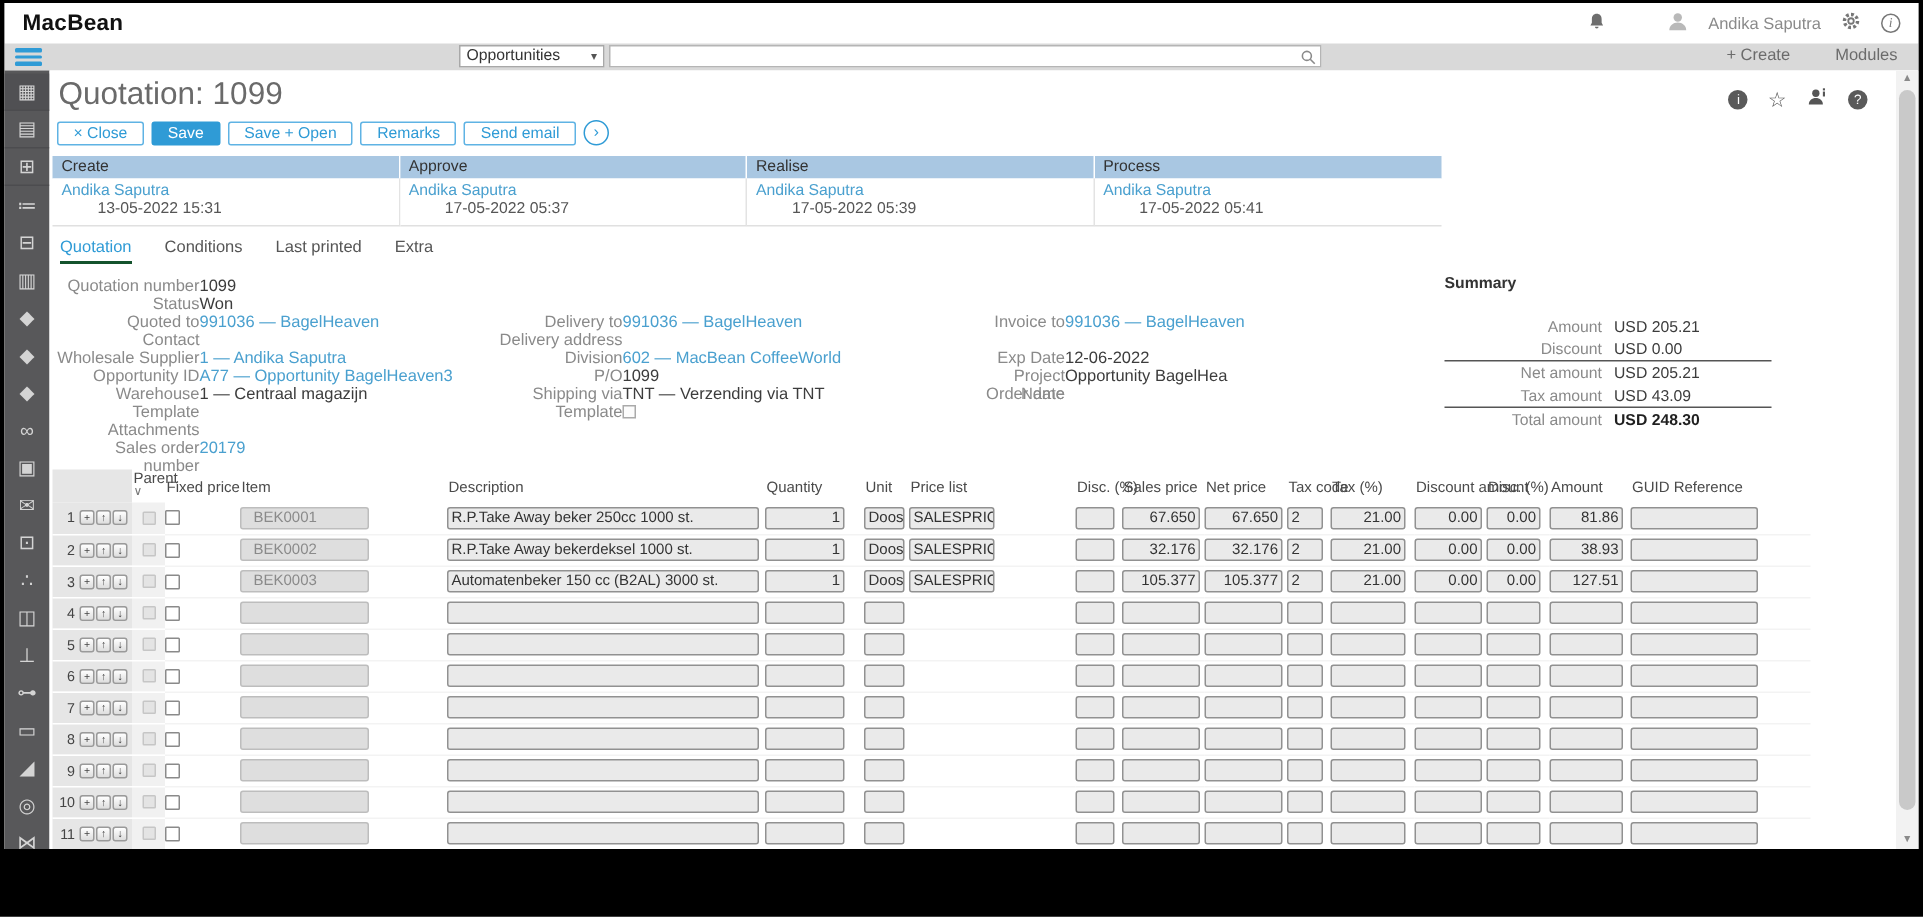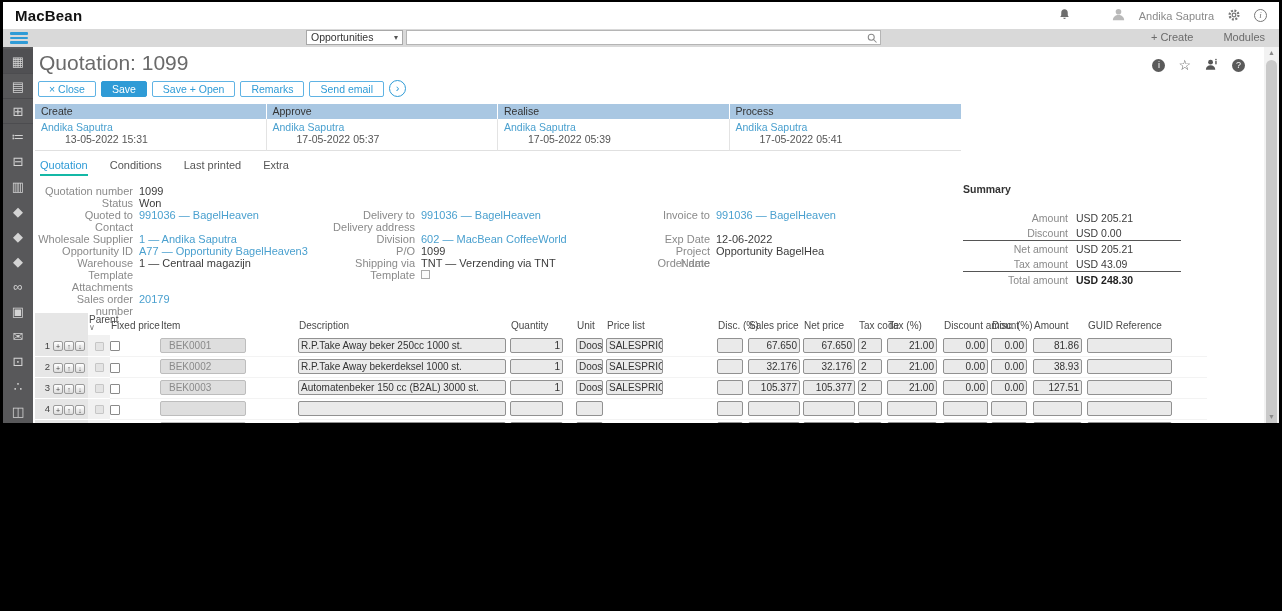--- a/index.html
+++ b/index.html
@@ -1,18 +1,18 @@
 <!DOCTYPE html>
 <html><head>
 <meta charset="utf-8">
 <style>
   * { margin:0; padding:0; box-sizing:border-box; }
   html,body { width:1282px; height:611px; background:#000; overflow:hidden;
               font-family:"Liberation Sans","DejaVu Sans",sans-serif; }
-  .screen { position:absolute; top:2px; left:3px; width:1276px; height:421px;
+  .screen { position:absolute; top:2px; left:3px; width:1276px; height:564px;
             background:#fff; overflow:hidden; font-size:11px; color:#444; }
 
   
   .topbar { height:27px; background:#fff; display:flex; align-items:center; position:relative; }
   .logo { font-size:15px; font-weight:bold; color:#111; margin-left:12px; letter-spacing:0.2px; }
   .top-right { position:absolute; right:12px; top:0; height:27px; display:flex; align-items:center; gap:13px; }
   .top-user { color:#8a8a8a; font-size:11px; }
   .ring { display:inline-block; width:13px; height:13px; border:1.3px solid #777; border-radius:50%;
           color:#777; font-size:9px; line-height:11px; text-align:center; font-style:italic; font-family:"Liberation Serif",serif; }
   .bell-gap { width:14px; }
@@ -63,33 +63,33 @@
   .wf-col:last-child .wf-h { border-right:none; }
   .wf-b { background:#fff; border-right:1px solid #e3e3e3; border-bottom:1px solid #e0e0e0;
           padding:2px 6px; height:32px; font-size:10.5px; }
   .wf-col:last-child .wf-b { border-right:none; }
   .wf-user { color:#4aa0cf; cursor:pointer; }
   .wf-date { color:#555;margin-left:24px; }
 
   
   .tabs { position:absolute; left:7px; top:112px; display:flex; gap:22px; font-size:11px; }
   .tab { color:#555; cursor:pointer; padding-bottom:3px; }
-  .tab[data-state="active"] { color:#2f9bd6; border-bottom:2px solid #14b8a6; }
+  .tab[data-state="active"] { color:#2f9bd6; border-bottom:2px solid #14532d; }
 
   
   .fcol { position:absolute; font-size:11px; }
   .fcol1 { left:5px;  top:138px; width:300px; }
   .fcol2 { left:272px; top:162px; width:330px; }
   .fcol3 { left:612px; top:162px; width:300px; }
   .frow { display:flex; height:12px; line-height:12px; align-items:flex-start; }
   .flabel { color:#8a8a8a; text-align:right; flex:none; }
   .fcol1 .flabel { width:95px; }
   .fcol2 .flabel { width:110px; }
   .fcol3 .flabel { width:65px; }
-  .fvalue { margin-left:6px; color:#3c3c3c; white-space:nowrap; }
+  .fvalue { margin-left:0; color:#3c3c3c; white-space:nowrap; }
   .frow[data-kind="link"] .fvalue { color:#4aa0cf; cursor:pointer; }
   .frow[data-kind="checkbox"] .fvalue { width:9px; height:9px; border:1px solid #aaa; background:#fcfcfc;
       display:inline-block; color:transparent; overflow:hidden; margin-top:1px; }
   .frow[data-kind="gap"] { visibility:hidden; }
 
   
   .summary { position:absolute; left:930px; top:136px; width:218px; font-size:10.5px; }
   .sum-title { font-weight:bold; color:#333; font-size:10.5px; margin-bottom:15px; }
   .srow { display:flex; padding:1.5px 0; }
   .srow[data-cls~="line"] { border-top:1px solid #555; }

